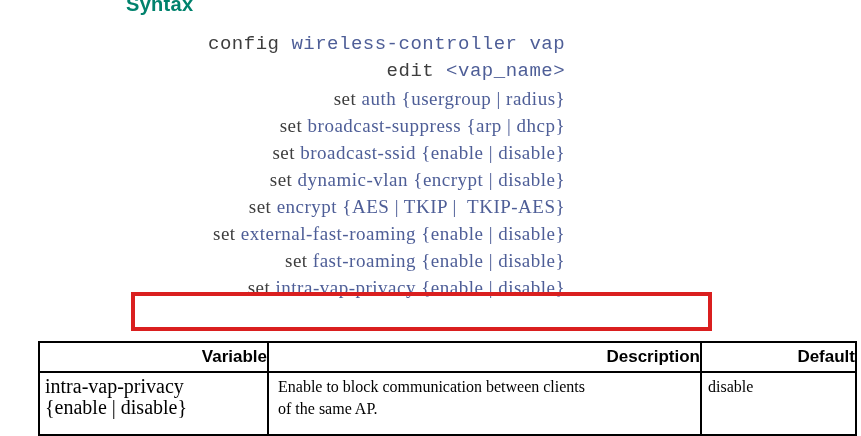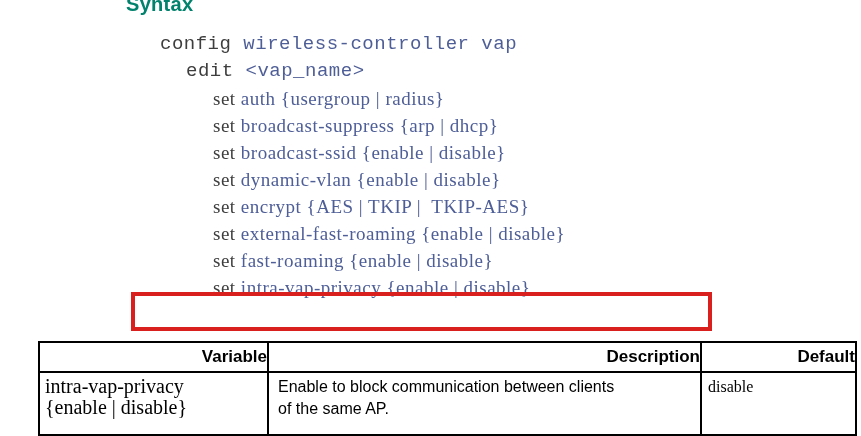--- a/index.html
+++ b/index.html
@@ -16,21 +16,21 @@
     font-family:"Liberation Sans",sans-serif;
     font-size:20px;font-weight:bold;letter-spacing:0.3px;
     color:var(--heading-green,#00826d);
   }
   
   .code-block{
     position:absolute;left:160px;top:31px;
     font-family:"Liberation Mono","DejaVu Sans Mono",monospace;
     font-size:19px;line-height:27px;letter-spacing:0.5px;
   }
-  .code-line{white-space:pre;height:27px;}
+  .code-line{white-space:pre;height:27px;text-align:right;}
   .in0{padding-left:0;}
   .in1{padding-left:26px;}
   .in2{padding-left:53px;font-family:Liberation Serif, serif;}
   .kw{color:var(--code-keyword,#3e3e3e);white-space:pre;}
   .args{color:var(--code-args,#4e5e97);white-space:pre;}
   
   .highlight-box{
     position:absolute;left:131px;top:292px;
     width:581px;height:39px;
     border:4px solid var(--highlight-red,#da1f1f);
@@ -62,21 +62,21 @@
   table.vars td{
     height:50px;
     vertical-align:top;
   }
   td.var-cell{
     font-family:"Liberation Serif",serif;
     font-size:20px;line-height:21px;
     padding:3px 4px 8px 5px;color:#000;
   }
   td.desc-cell{
-    font-family:Liberation Sans, sans-serif;
+    font-family:Liberation Serif, serif;
     font-size:16px;line-height:22px;
     padding:3px 10px 0 9px;color:#000;
   }
   td.default-cell{
     font-family:"Liberation Serif",serif;
     font-size:16px;line-height:21px;
     padding:3px 4px 0 6px;color:#000;margin-top:36px;
   }
   tr.partial-row td{height:30px;border-top:2px solid var(--table-border,#000000);}
 </style>
@@ -86,21 +86,21 @@
 <div id="page">
 
   <div class="syntax-heading">Syntax</div>
 
   <div class="code-block">
     <div class="code-line in0"><span class="kw">config</span><span class="args"> wireless-controller vap</span></div>
     <div class="code-line in1"><span class="kw">edit</span><span class="args"> &lt;vap_name&gt;</span></div>
     <div class="code-line in2"><span class="kw">set</span><span class="args"> auth {usergroup | radius}</span></div>
     <div class="code-line in2"><span class="kw">set</span><span class="args"> broadcast-suppress {arp | dhcp}</span></div>
     <div class="code-line in2"><span class="kw">set</span><span class="args"> broadcast-ssid {enable | disable}</span></div>
-    <div class="code-line in2"><span class="kw">set</span><span class="args"> dynamic-vlan {enable | disable}</span></div>
+    <div class="code-line in2"><span class="kw">set</span><span class="args"> dynamic-vlan {encrypt | disable}</span></div>
     <div class="code-line in2"><span class="kw">set</span><span class="args"> encrypt {AES | TKIP |  TKIP-AES}</span></div>
     <div class="code-line in2"><span class="kw">set</span><span class="args"> external-fast-roaming {enable | disable}</span></div>
     <div class="code-line in2"><span class="kw">set</span><span class="args"> fast-roaming {enable | disable}</span></div>
     <div class="code-line in2"><span class="kw">set</span><span class="args"> intra-vap-privacy {enable | disable}</span></div>
   </div>
 
   <div class="highlight-box"></div>
 
   <table class="vars">
     <colgroup>

